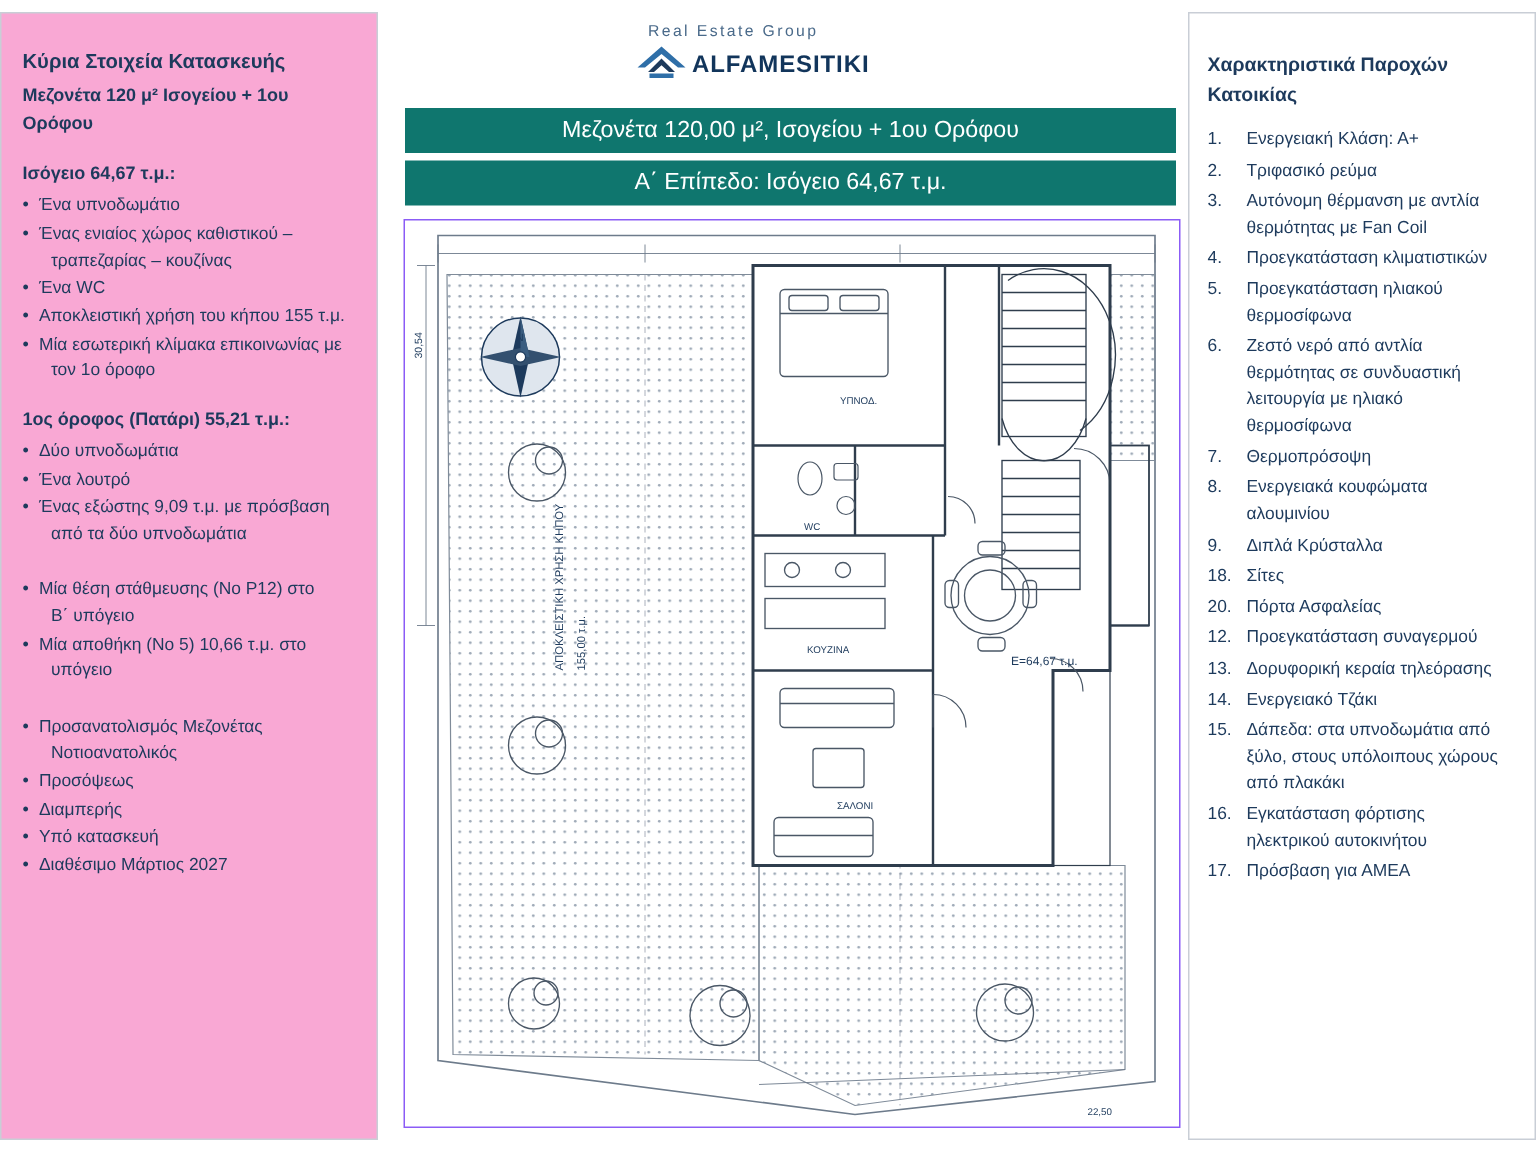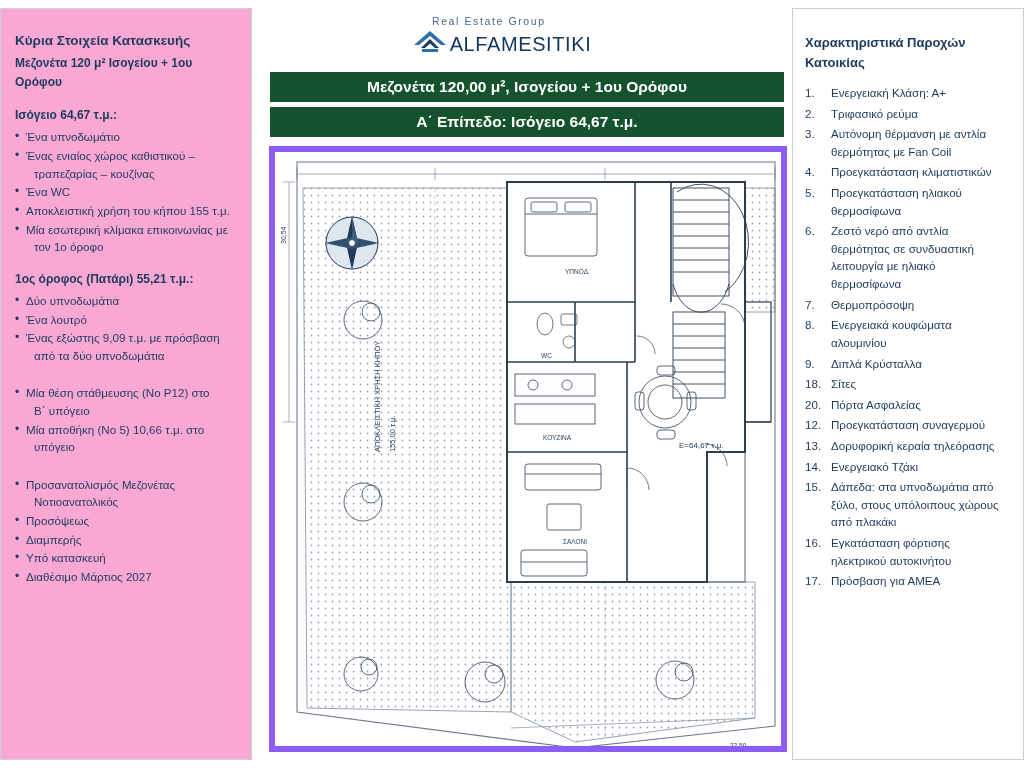--- a/index.html
+++ b/index.html
@@ -83,47 +83,47 @@
     justify-content: center;
     margin-top: 2px;
   }
   .logo-mark {
     width: 34px; height: 30px;
     position: relative;
     margin-right: 3px;
   }
   .logo-text {
     color: #12355b;
-    font-size: 20px;
-    font-weight: normal;
+    font-size: 16px;
+    font-weight: bold;
     letter-spacing: 0.6px;
     line-height: 1;
   }
 
   
   .bar {
     position: absolute;
-    background: #14532d;
+    background: #0f766e;
     color: #ffffff;
     display: flex;
     align-items: center;
     justify-content: center;
-    font-weight: bold;
+    font-weight: normal;
     text-align: right;
   }
   .bar1 { left: 270px; top: 72px; width: 514px; height: 30px; font-size: 15.5px; }
   .bar2 { left: 270px; top: 107px; width: 514px; height: 30px; font-size: 15.5px; }
 
   
   .plan {
     position: absolute;
     left: 269px; top: 146px;
     width: 518px; height: 606px;
     background: #ffffff;
-    border: 6px solid #8b5cf6;
+    border: 1px solid #8b5cf6;
     overflow: hidden;
   }
   .plan svg { display: block; }
 
   
   .right-panel {
     position: absolute;
     left: 792px; top: 8px;
     width: 232px; height: 752px;
     background: #ffffff;

